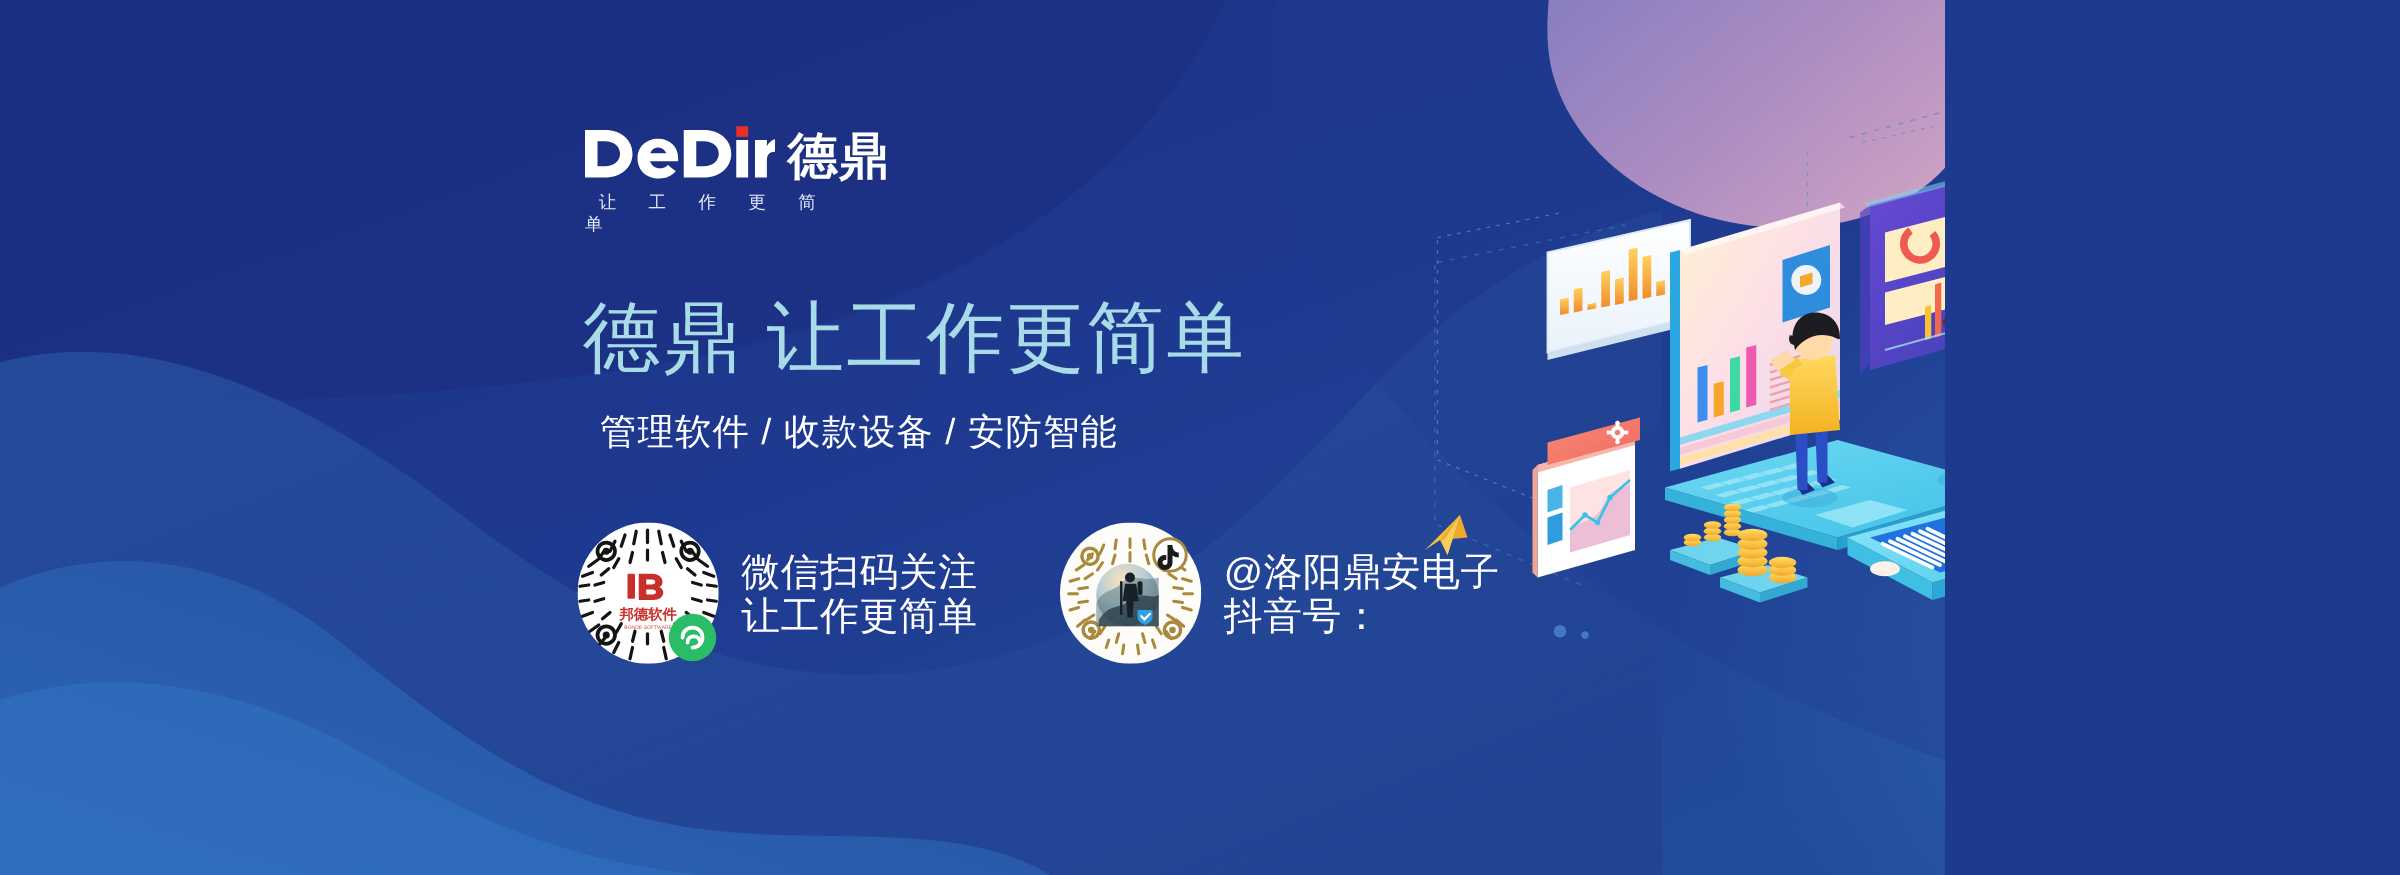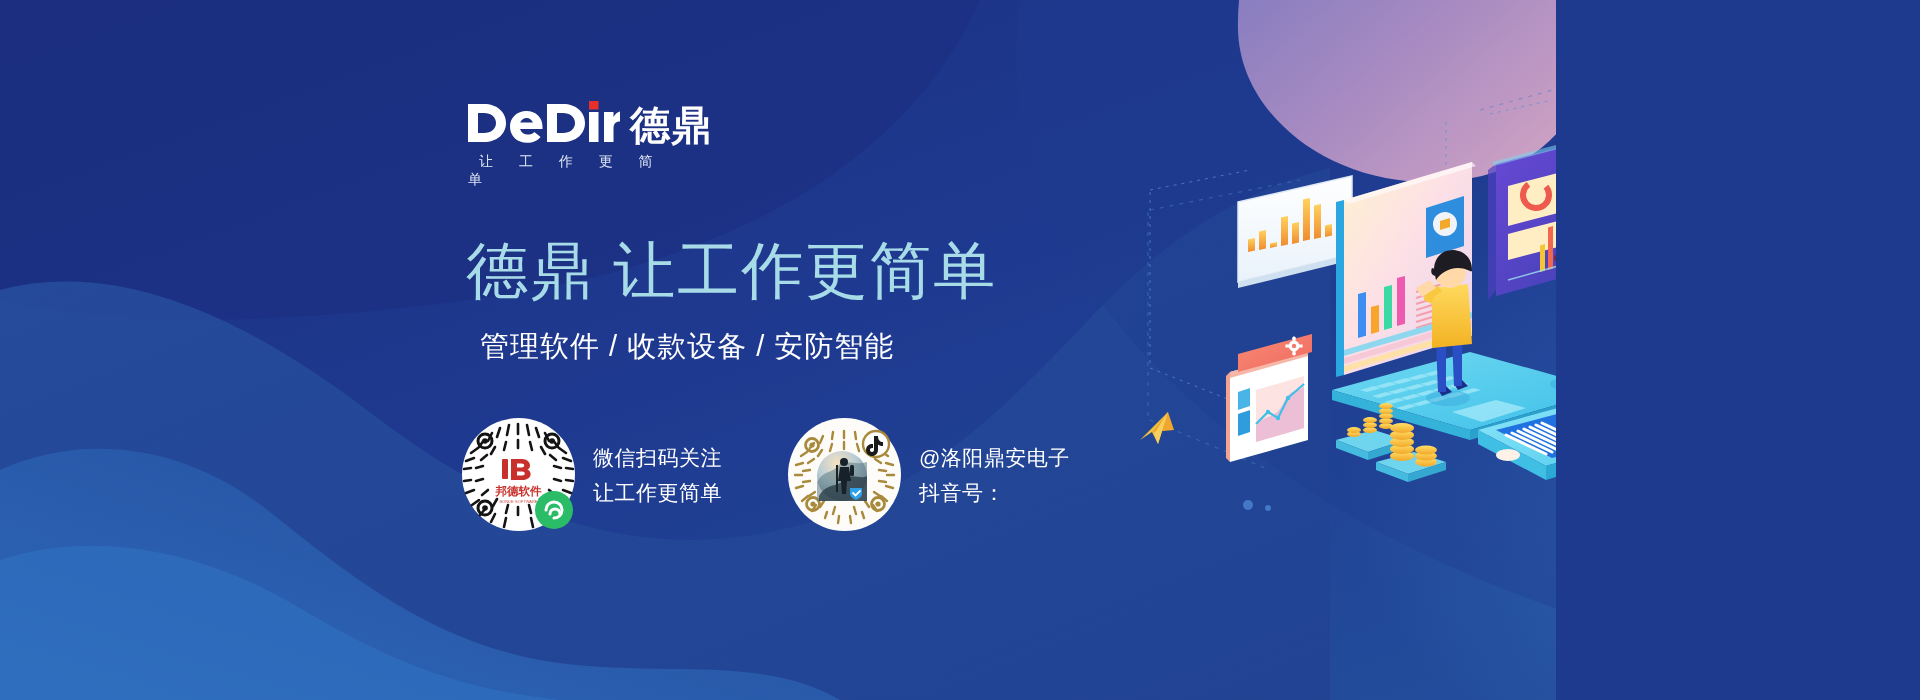--- a/index.html
+++ b/index.html
@@ -39,21 +39,21 @@
     font-size:29px; line-height:40px; color:#ffffff;
     font-weight:400; letter-spacing:1px; white-space:nowrap;margin-left:20px;
   }
 
   
   .qr-row { position:absolute; left:462px; top:418px; display:flex; gap:66px; }
   .qr-item { display:flex; align-items:center; gap:18px; }
   .qr-disc { position:relative; width:113px; height:113px; flex:none; }
   .qr-disc svg { display:block; }
   .qr-text {
-    color:#ffffff; font-size:21px; line-height:35px;
+    color:#ffffff; font-size:31px; line-height:35px;
     font-weight:400; white-space:nowrap; letter-spacing:0.5px;
   }
 
   
   .illus { position:absolute; left:1240px; top:140px; width:420px; height:330px; }
   .illus svg { display:block; overflow:visible; }
   .plane { position:absolute; left:1138px; top:408px; width:48px; height:40px; }
 </style>
 </head>
 <body>

